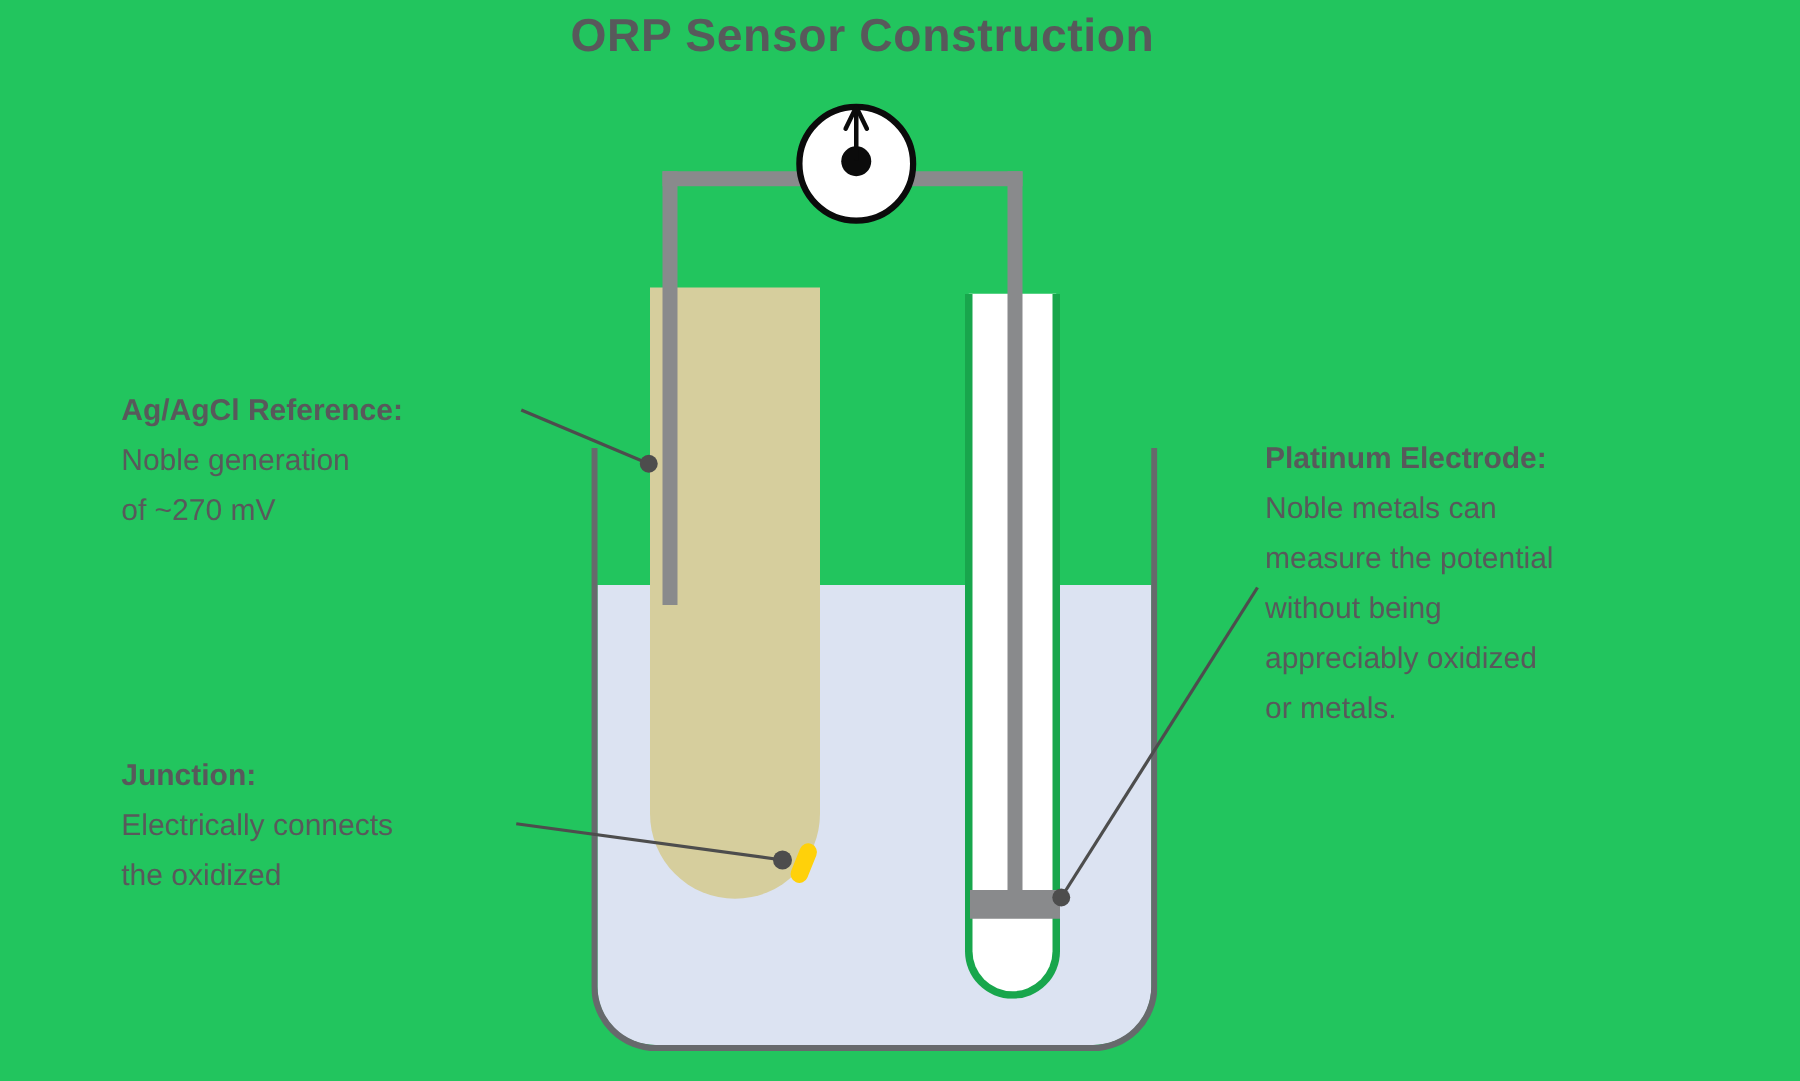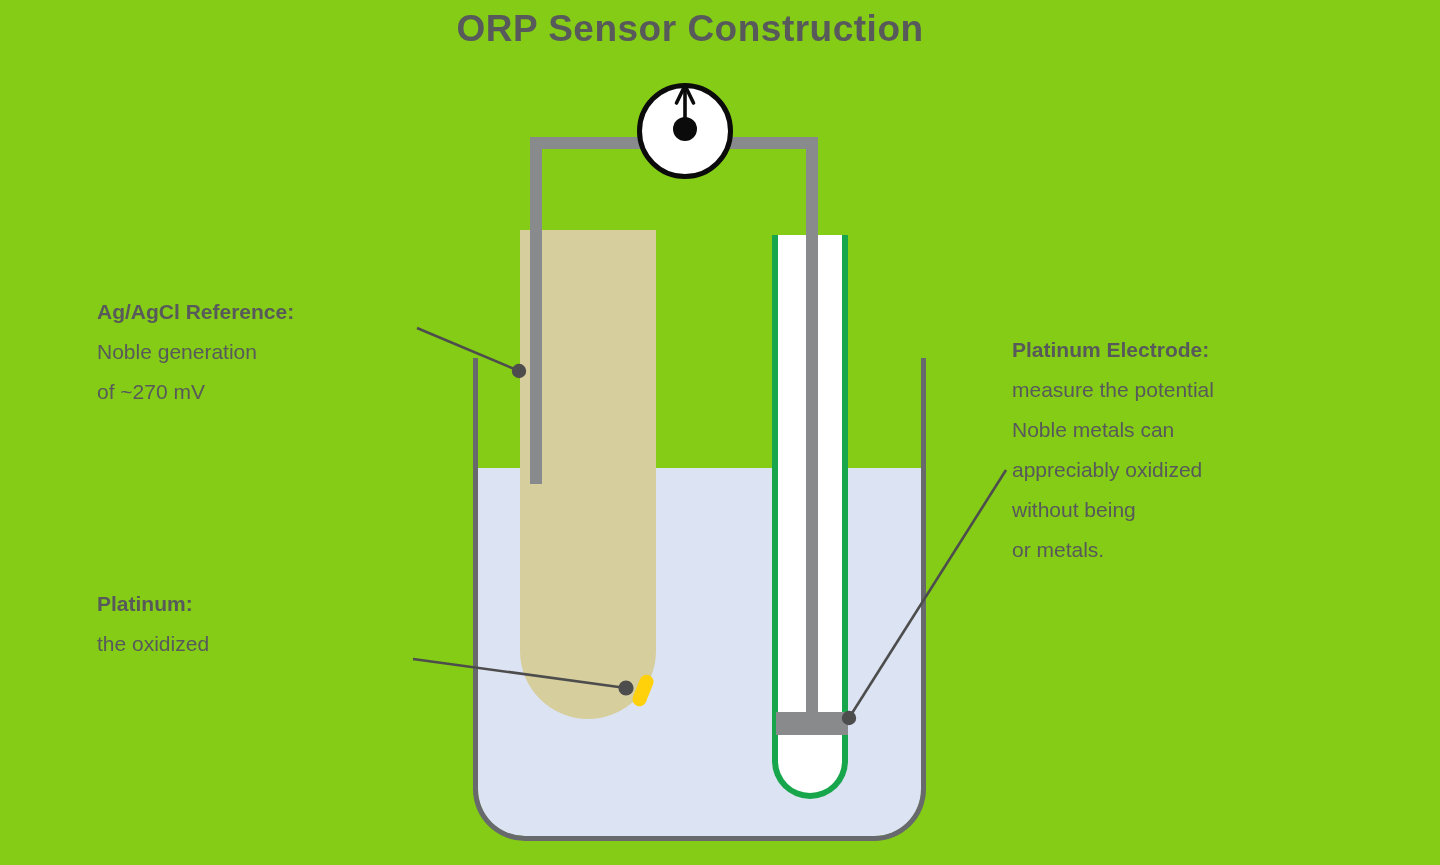--- a/index.html
+++ b/index.html
@@ -1,21 +1,21 @@
 <!DOCTYPE html>
 <html style="--text: #58595b; --wire: #898a8c; --beaker: #67696c; --solution: #dce3f2; --tan: #d6ce9d; --green: #18a64c; --junction: #ffd10a; --meter: #0b0b0b; --leader: #4d4d4d;"><head>
 <meta charset="utf-8">
 <style>
   :root {
     --text:#58595b; --wire:#898a8c; --beaker:#67696c; --solution:#dce3f2;
     --tan:#d6ce9d; --green:#18a64c; --junction:#ffd10a; --meter:#0b0b0b; --leader:#4d4d4d;
   }
   * { margin:0; padding:0; box-sizing:border-box; }
   body { background:#fff; font-family:"Liberation Sans", sans-serif; }
-  #canvas { position:relative; width:1440px; height:865px; background:#84cc16; overflow:hidden; }
+  #canvas { position:relative; width:1440px; height:865px; background:#22c55e; overflow:hidden; }
 
   .title {
     position:absolute; left:0; top:8px; width:1380px; text-align:center;
     font-size:37px; font-weight:bold; color:var(--text); letter-spacing:0.5px;
   }
 
   .solution {
     position:absolute; left:478px; top:468px; width:443px; height:368px;
     background:var(--solution); border-radius:0 0 46px 46px;
   }
@@ -51,21 +51,21 @@
   .voltmeter-dot {
     position:absolute; left:673px; top:117px; width:24px; height:24px;
     border-radius:50%; background:var(--meter);
   }
 
   .overlay { position:absolute; left:0; top:0; width:1440px; height:865px; pointer-events:none; }
   .leader { stroke:var(--leader); stroke-width:2.6; fill:none; }
   .leader-dot { fill:var(--leader); stroke:none; }
   .meter-arrow { stroke:var(--meter); stroke-width:3.6; fill:none; stroke-linecap:round; stroke-linejoin:round; }
 
-  .ann { position:absolute; font-size:21px; line-height:40px; color:var(--text); white-space:nowrap; }
+  .ann { position:absolute; font-size:24px; line-height:40px; color:var(--text); white-space:nowrap;margin-top:17px; }
   .ann-heading { font-weight:bold; }
   .ann-ref { left:97px; top:292px; }
   .ann-junction { left:97px; top:584px; }
   .ann-platinum { left:1012px; top:330px; }
 </style>
 </head>
 <body>
 
 <div id="canvas">
 
@@ -106,26 +106,27 @@
     </g>
   </svg>
 
   <div class="ann ann-ref">
     <div class="ann-heading">Ag/AgCl Reference:</div>
     <div class="ann-line">Noble generation</div>
     <div class="ann-line">of ~270 mV</div>
   </div>
 
   <div class="ann ann-junction">
-    <div class="ann-heading">Platinum:</div>
+    <div class="ann-heading">Junction:</div>
+    <div class="ann-line">Electrically connects</div>
     <div class="ann-line">the oxidized</div>
   </div>
 
   <div class="ann ann-platinum">
     <div class="ann-heading">Platinum Electrode:</div>
+    <div class="ann-line">Noble metals can</div>
     <div class="ann-line">measure the potential</div>
-    <div class="ann-line">Noble metals can</div>
+    <div class="ann-line">without being</div>
     <div class="ann-line">appreciably oxidized</div>
-    <div class="ann-line">without being</div>
     <div class="ann-line">or metals.</div>
   </div>
 
 </div>
 
 </body></html>

